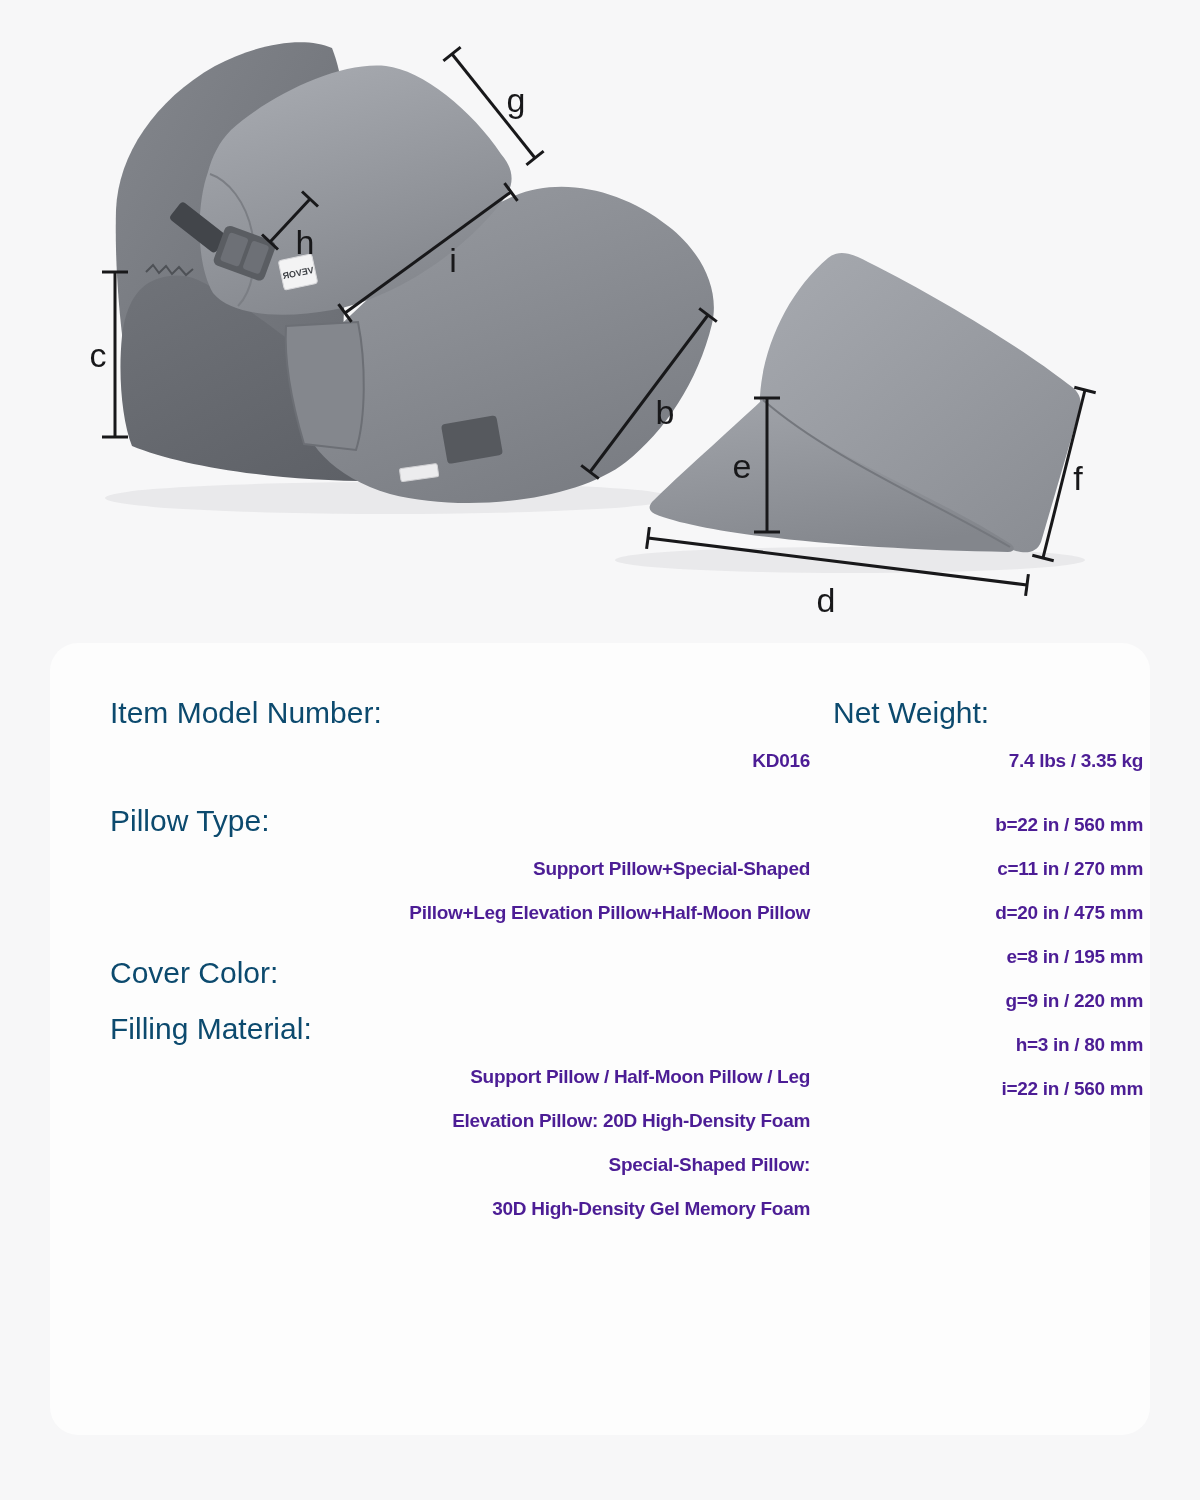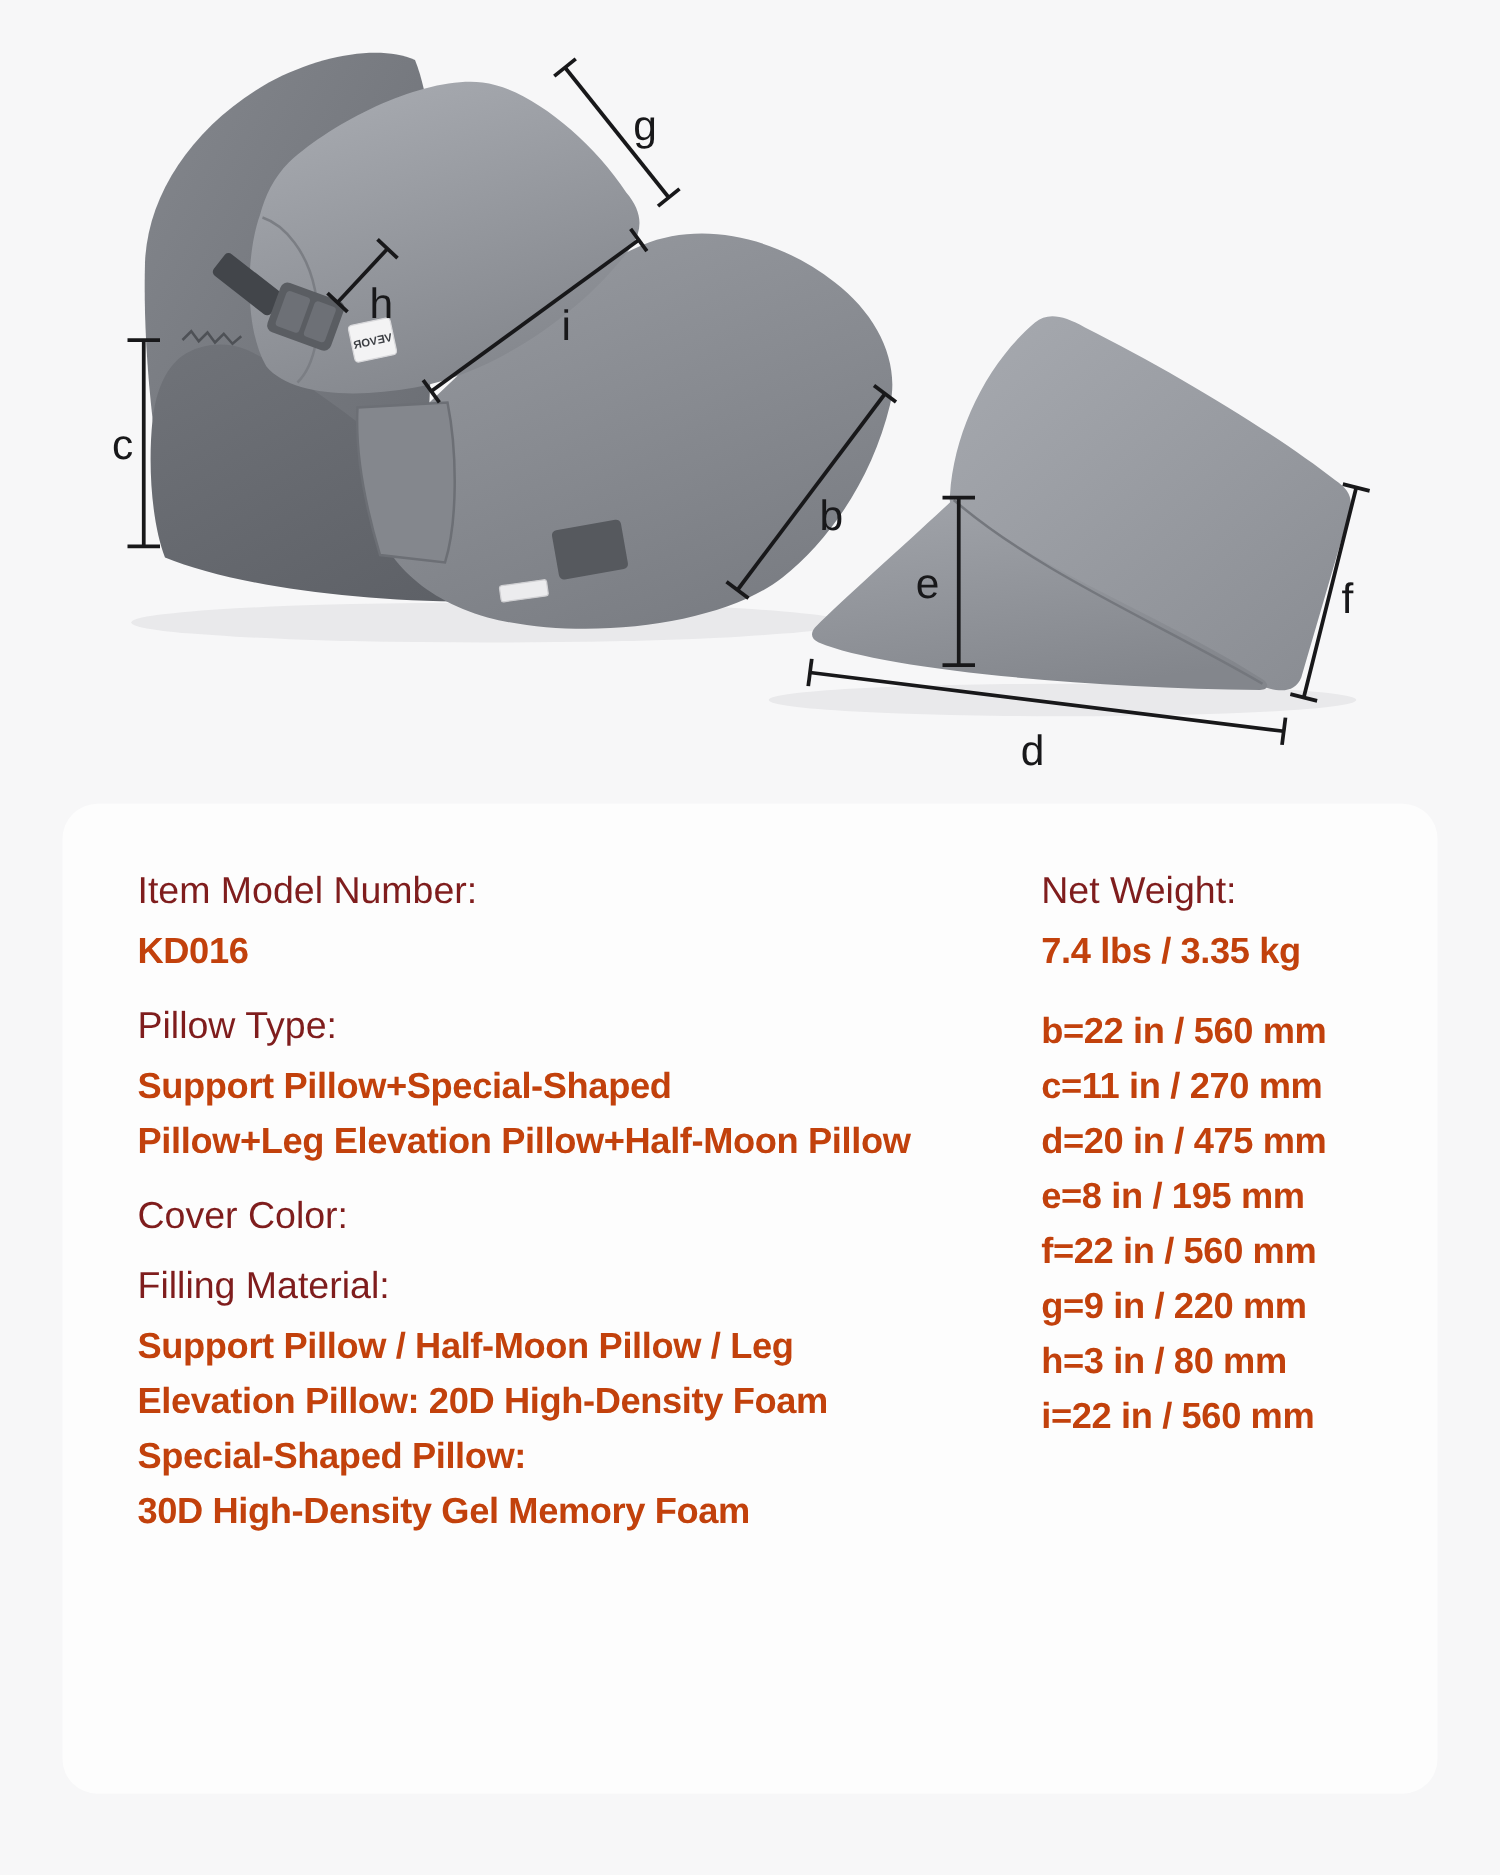--- a/index.html
+++ b/index.html
@@ -25,30 +25,31 @@
     border-radius:28px;
     box-sizing:border-box;
     padding:52px 60px 40px 60px;
   }
   .col{position:absolute;top:52px;}
   .col-left{left:60px;width:700px;}
   .col-right{left:783px;width:310px;}
   .spec-group{margin-bottom:20px;}
   .spec-label{
     font-size:30px;line-height:36px;
-    color:#7f1d1d;
+    color:#0c4a6e;
     margin-bottom:8px;
     white-space:nowrap;
   }
   .spec-value{
-    font-size:29px;line-height:44px;
+    font-size:19px;line-height:44px;
     font-weight:bold;
-    color:#c2410c;
+    color:#4c1d95;
     letter-spacing:-0.3px;
     white-space:nowrap;
+    text-align:right;
   }
 </style>
 </head>
 <body>
 
 <div class="page">
 
   <svg class="diagram" width="1200" height="640" viewBox="0 0 1200 640">
     <defs>
       <linearGradient id="gBack" x1="0" y1="0" x2="1" y2="1">
@@ -216,21 +217,20 @@
     <div class="col col-right">
       <div class="spec-group">
         <div class="spec-label">Net Weight:</div>
         <div class="spec-value">7.4 lbs / 3.35 kg</div>
       </div>
       <div class="spec-group">
         <div class="spec-value">b=22 in / 560 mm</div>
         <div class="spec-value">c=11 in / 270 mm</div>
         <div class="spec-value">d=20 in / 475 mm</div>
         <div class="spec-value">e=8 in / 195 mm</div>
-        <div class="spec-value">f=22 in / 560 mm</div>
         <div class="spec-value">g=9 in / 220 mm</div>
         <div class="spec-value">h=3 in / 80 mm</div>
         <div class="spec-value">i=22 in / 560 mm</div>
       </div>
     </div>
 
   </div>
 </div>
 
 </body></html>

